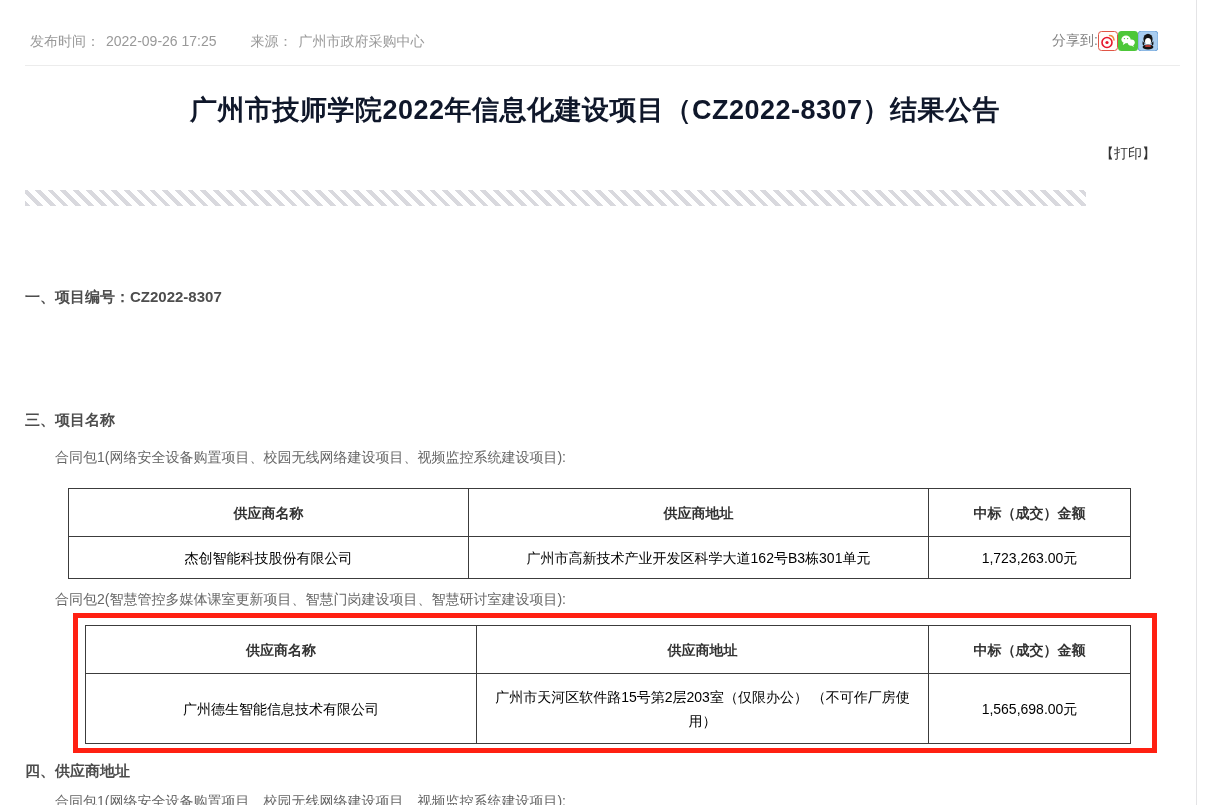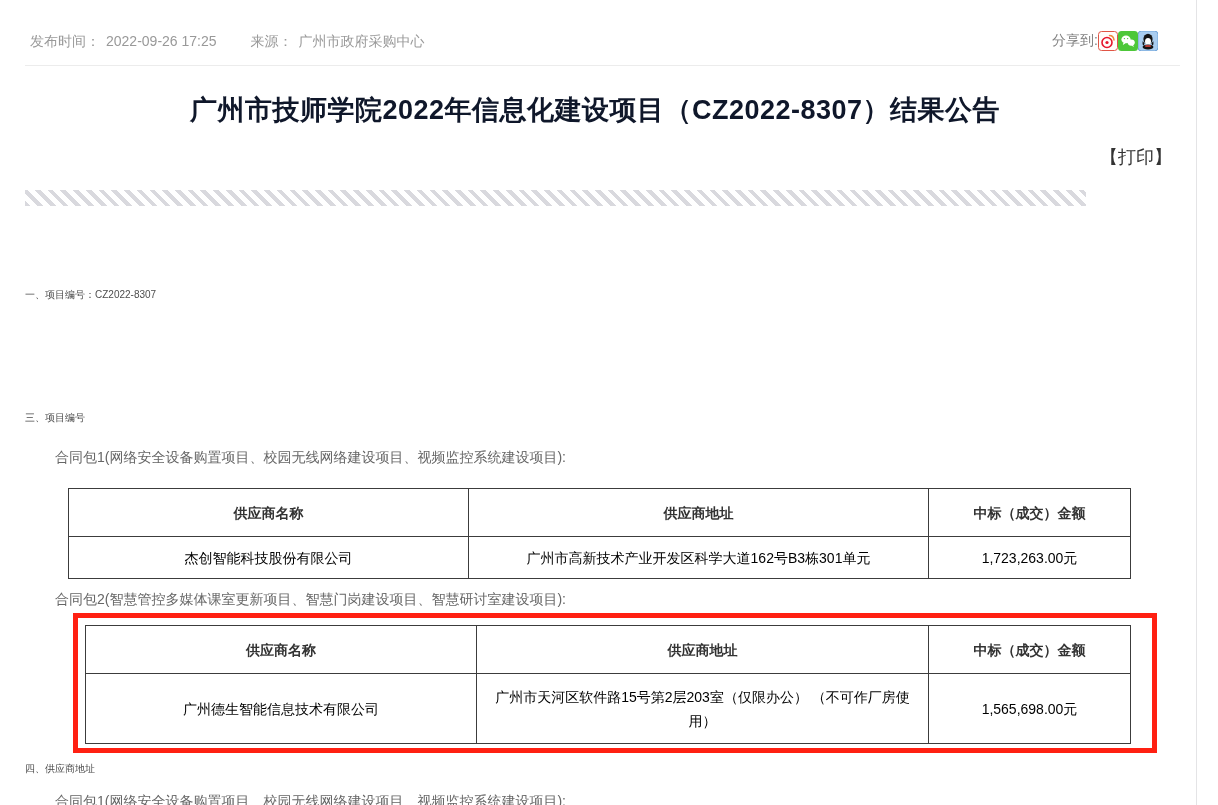--- a/index.html
+++ b/index.html
@@ -13,29 +13,29 @@
   .meta-bar span { margin-right:6px; }
   .meta-src { margin-left:28px; }
   .share-box { position:absolute; right:60px; top:31px; font-size:14px; color:#808080;
     display:flex; align-items:center; }
   .share-icon { width:20px; height:20px; display:inline-block; cursor:pointer; }
   .meta-divider { position:absolute; left:25px; top:65px; width:1155px; height:1px; background:#ececec; }
 
   
   .doc-title { position:absolute; left:0; top:92px; width:1190px; text-align:center;
     font-size:27px; font-weight:bold; color:#0f172a; letter-spacing:0.5px; }
-  .print-btn { position:absolute; left:1100px; top:145px; font-size:18px; color:#333;
+  .print-btn { position:absolute; left:1100px; top:145px; font-size:14px; color:#333;
     cursor:pointer; }
 
   
   .hatch { position:absolute; left:25px; top:190px; width:1061px; height:16px;
     background:repeating-linear-gradient(45deg,#d9d9de 0 4px,#ffffff 4px 9px); }
 
   
-  .sec { position:absolute; left:25px; font-size:10px; font-weight:normal; color:#4d4d4d; }
+  .sec { position:absolute; left:25px; font-size:15px; font-weight:bold; color:#4d4d4d; }
   .sec-1 { top:288px; } .sec-2 { top:353px; } .sec-3 { top:411px; } .sec-4 { top:762px; }
   .pkg-intro { position:absolute; left:55px; font-size:14px; color:#666; }
   .intro-1 { top:449px; } .intro-2 { top:591px; }
   .clipped-line { position:absolute; left:55px; top:793px; font-size:14px; color:#666; }
 
   
   table.result { border-collapse:collapse; table-layout:fixed; background:#fff; }
   table.result td { border:1px solid #3c3c3c; font-size:14px; color:#000000;
     text-align:center; vertical-align:middle; line-height:24px; padding:2px 8px; }
   table.result .hdr td { font-weight:bold; color:#333; }
@@ -95,21 +95,21 @@
     </span>
   </div>
   <div class="meta-divider"></div>
 
   <div class="doc-title">广州市技师学院2022年信息化建设项目（CZ2022-8307）结果公告</div>
   <div class="print-btn">【打印】</div>
 
   <div class="hatch"></div>
 
   <div class="sec sec-1">一、项目编号：CZ2022-8307</div>
-  <div class="sec sec-3">三、项目编号</div>
+  <div class="sec sec-3">三、项目名称</div>
 
   <div class="pkg-intro intro-1">合同包1(网络安全设备购置项目、校园无线网络建设项目、视频监控系统建设项目):</div>
   <table class="result tbl1">
     <tbody>
         <tr class="hdr">
       <td class="c1a">供应商名称</td>
       <td class="c2a">供应商地址</td>
       <td class="c3a">中标（成交）金额</td>
     </tr>
     <tr class="row">

